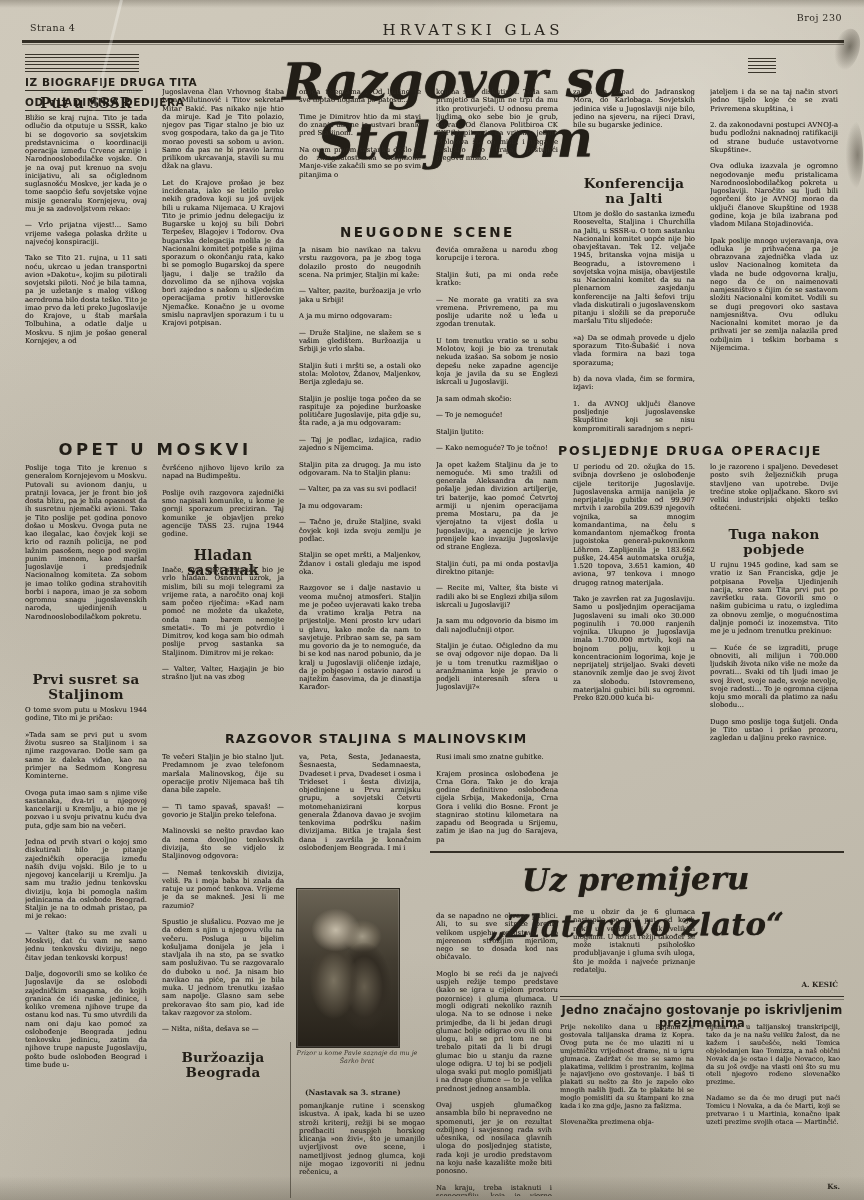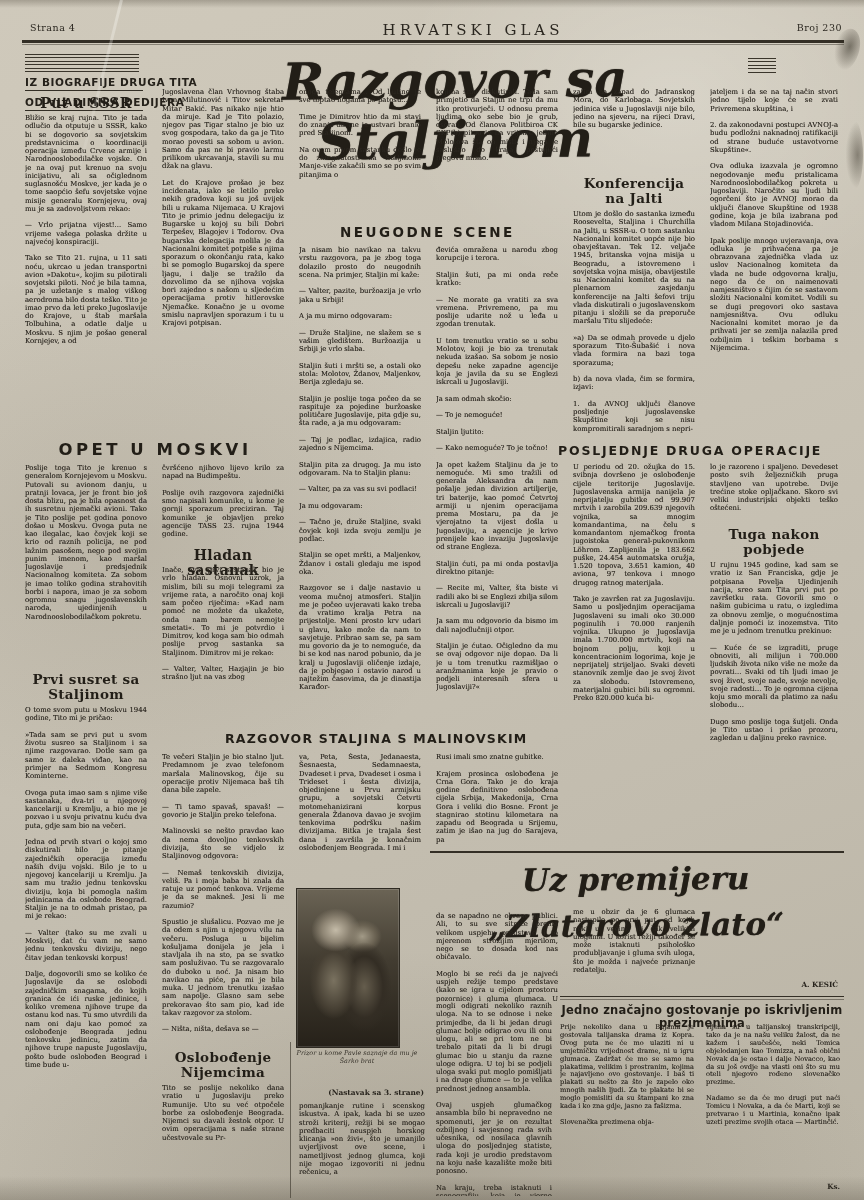--- a/index.html
+++ b/index.html
@@ -35,21 +35,21 @@
       border:1px solid #2e2a22;box-shadow:0 0 0 1px rgba(255,255,255,.15) inset;}
   .smudge{border-radius:50%;}
 </style>
 </head>
 <body>
 
 <div id="sheet">
 
   <div class="block hdr" style="left:30px;top:22px;">Strana 4</div>
   <div class="block hdr masthead" style="left:0;top:21px;width:864px;text-align:center;">HRVATSKI GLAS</div>
-  <div class="block hdr" style="right:22px;top:22px;">Broj 230</div>
+  <div class="block hdr" style="right:22px;top:12px;">Broj 230</div>
   <div class="block rule" style="left:22px;top:40px;width:822px;height:2.5px;"></div>
   <div class="block" style="left:22px;top:44px;width:822px;height:1px;background:rgba(51,46,37,.45);"></div>
 
   <div class="block hatch" style="left:25px;top:54px;width:114px;height:18px;"></div>
   <div class="block kicker-line" style="left:25px;top:76px;width:118px;">IZ BIOGRAFIJE DRUGA TITA</div>
   <div class="block kicker-line" style="left:25px;top:96px;width:118px;">OD VLADIMIRA DEDIJERA</div>
   <div class="block script" style="left:150px;top:50px;width:610px;font-size:51px;line-height:60px;transform:rotate(-.6deg);text-shadow:0 0 1px rgba(34,30,23,.7);">Razgovor sa Staljinom</div>
   <div class="block hatch" style="left:748px;top:58px;width:28px;height:16px;"></div>
 
   <div class="block h-serif" style="left:25px;top:96px;width:122px;font-size:14px;">Put u SSSR</div>
@@ -88,22 +88,21 @@
 
 — Ti tamo spavaš, spavaš! — govorio je Staljin preko telefona.
 
 Malinovski se nešto pravdao kao da nema dovoljno tenkovskih divizija, što se vidjelo iz Staljinovog odgovora:
 
 — Nemaš tenkovskih divizija, veliš. Pa i moja baba bi znala da ratuje uz pomoć tenkova. Vrijeme je da se makneš. Jesi li me razumio?
 
 Spustio je slušalicu. Pozvao me je da odem s njim u njegovu vilu na večeru. Posluga u bijelim košuljama donijela je jela i stavljala ih na sto, pa se svatko sam posluživao. Tu se razgovaralo do duboko u noć. Ja nisam bio navikao na piće, pa mi je bila muka. U jednom trenutku izašao sam napolje. Glasno sam sebe prekoravao što sam pio, kad ide takav razgovor za stolom.
 
 — Ništa, ništa, dešava se —</div>
-  <div class="block h-serif" style="left:162px;top:1050px;width:122px;font-size:13.5px;">Oslobođenje Nijemcima</div>
-  <div class="block flow" style="left:162px;top:1084px;width:122px;height:112px;">Tito se poslije nekoliko dana vratio u Jugoslaviju preko Rumunije. Uto su već otpočele borbe za oslobođenje Beograda. Nijemci su davali žestok otpor. U ovim operacijama s naše strane učestvovale su Pr-</div>
+  <div class="block h-serif" style="left:162px;top:1050px;width:122px;font-size:13.5px;">Buržoazija Beograda</div>
 
   <div class="block flow" style="left:299px;top:88px;width:122px;height:132px;">onoga telegrama... Od ljutine je sve toptao nogama po patosu...
 
 Time je Dimitrov htio da mi stavi do znanja da me je ustvari branio pred Staljinom.
 
 Na ovom prvom sastanku došlo je do zategnutosti sa Staljinom. Manje-više zakačili smo se po svim pitanjima o</div>
   <div class="block h-caps" style="left:340px;top:224px;width:160px;font-size:13.5px;letter-spacing:2.5px;">NEUGODNE SCENE</div>
   <div class="block flow" style="left:299px;top:246px;width:122px;height:482px;">Ja nisam bio navikao na takvu vrstu razgovora, pa je zbog toga dolazilo prosto do neugodnih scena. Na primjer, Staljin mi kaže:
 
 — Valter, pazite, buržoazija je vrlo jaka u Srbiji!
@@ -125,21 +124,21 @@
 Ja mu odgovaram:
 
 — Tačno je, druže Staljine, svaki čovjek koji izda svoju zemlju je podlac.
 
 Staljin se opet mršti, a Maljenkov, Ždanov i ostali gledaju me ispod oka.
 
 Razgovor se i dalje nastavio u veoma mučnoj atmosferi. Staljin me je počeo uvjeravati kako treba da vratimo kralja Petra na prijestolje. Meni prosto krv udari u glavu, kako može da nam to savjetuje. Pribrao sam se, pa sam mu govorio da je to nemoguće, da bi se kod nas narod pobunio, da je kralj u Jugoslaviji oličenje izdaje, da je pobjegao i ostavio narod u najtežim časovima, da je dinastija Karađor-</div>
   <div class="block flow" style="left:299px;top:753px;width:122px;height:130px;">va, Peta, Šesta, Jedanaesta, Šesnaesta, Sedamnaesta, Dvadeset i prva, Dvadeset i osma i Trideset i šesta divizija, objedinjene u Prvu armijsku grupu, a sovjetski Četvrti motomehanizirani korpus generala Ždanova davao je svojim tenkovima podršku našim divizijama. Bitka je trajala šest dana i završila je konačnim oslobođenjem Beograda. I mi i</div>
   <div class="block photo" style="left:296px;top:888px;width:102px;height:158px;"></div>
   <div class="block caption" style="left:292px;top:1050px;width:130px;">Prizor u kome Pavle saznaje da mu je Šarko brat</div>
-  <div class="block" style="left:298px;top:1088px;width:126px;text-align:right;font-size:7.4px;font-weight:bold;">(Nastavak sa 3. strane)</div>
+  <div class="block" style="left:305px;top:1088px;width:126px;text-align:left;font-size:7.4px;font-weight:bold;">(Nastavak sa 3. strane)</div>
   <div class="block flow" style="left:299px;top:1102px;width:126px;height:94px;">pomanjkanje rutine i scenskog iskustva. A ipak, kada bi se uzeo stroži kriterij, režiji bi se mogao predbaciti neuspjeh horskog klicanja »on živi«, što je umanjilo uvjerljivost ove scene, i nametljivost jednog glumca, koji nije mogao izgovoriti ni jednu rečenicu, a</div>
   <div class="block" style="left:290px;top:1042px;width:1px;height:156px;background:rgba(51,46,37,.6);"></div>
 
   <div class="block flow" style="left:436px;top:246px;width:122px;height:482px;">đevića omražena u narodu zbog korupcije i terora.
 
 Staljin šuti, pa mi onda reče kratko:
 
 — Ne morate ga vratiti za sva vremena. Privremeno, pa mu poslije udarite nož u leđa u zgodan trenutak.
 
 U tom trenutku vratio se u sobu Molotov, koji je bio za trenutak nekuda izašao. Sa sobom je nosio depešu neke zapadne agencije koja je javila da su se Englezi iskrcali u Jugoslaviji.

